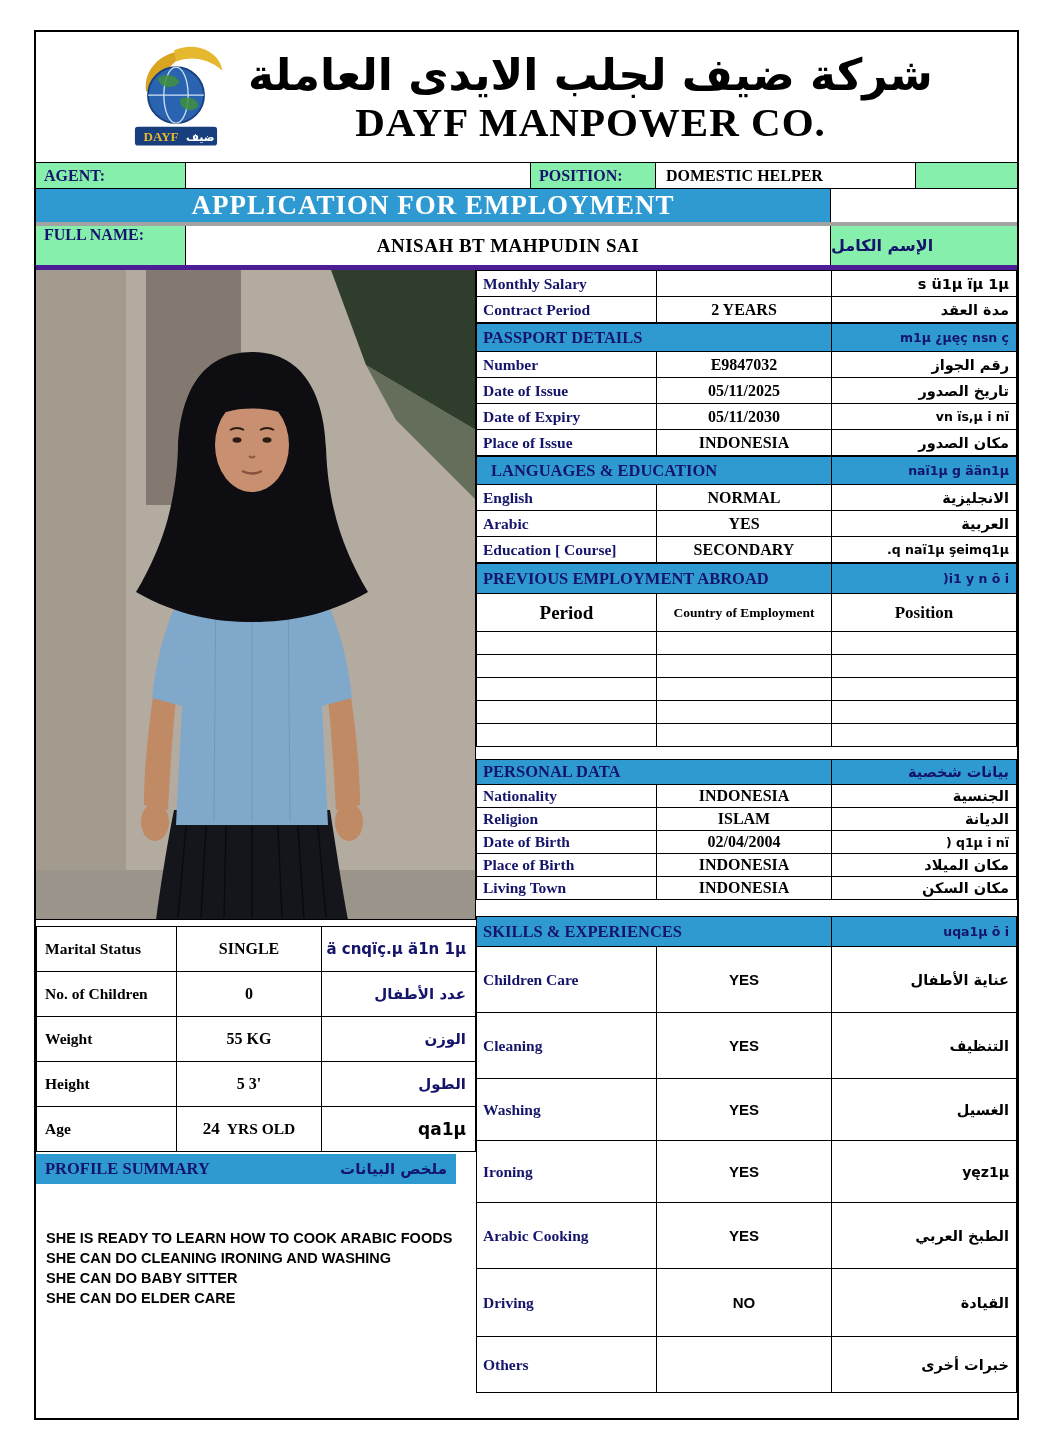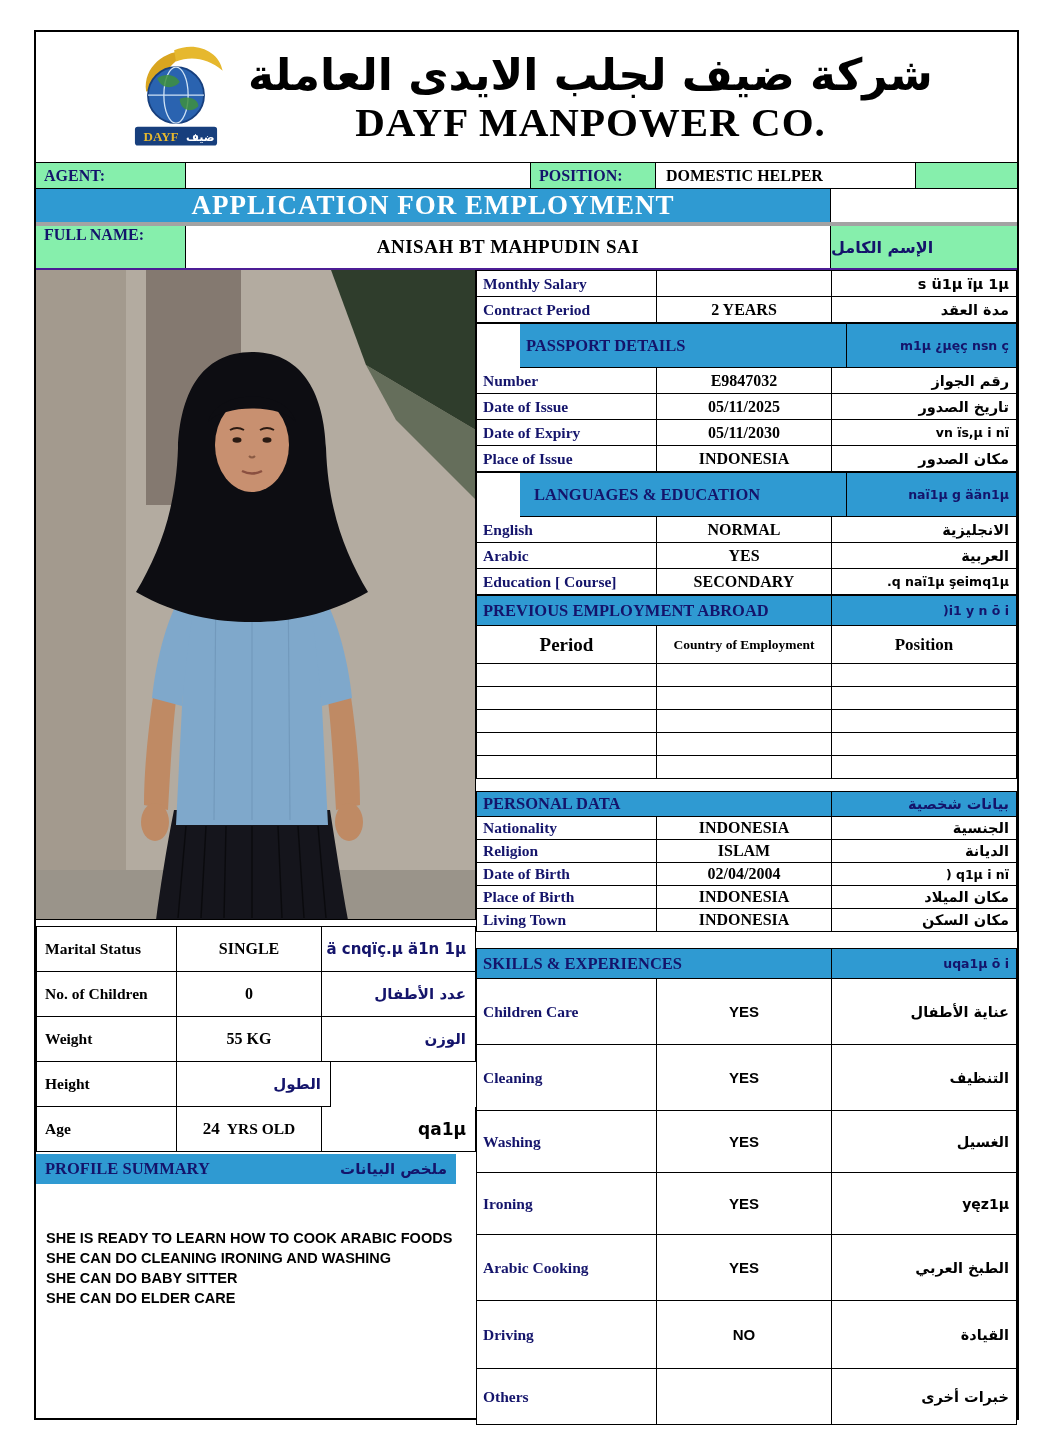--- a/index.html
+++ b/index.html
@@ -25,21 +25,21 @@
   .aw5 { width:101px; border-right:none; }
   .lbl { color:#14146b; font-weight:bold; font-size:16px; padding-left:8px; }
 
   
   .banner-row { display:flex; height:37px; border-bottom:4px solid #a3a3a3; }
   .banner-main { width:795px; background:#2f9ad2; color:#fff; font-weight:bold; font-size:27px; letter-spacing:1px;
                  display:flex; align-items:center; justify-content:center; border-right:1px solid #000; }
   .banner-rest { flex:1; background:#fff; }
 
   
-  .fullname-row { display:flex; height:44px; border-bottom:2px solid #4c1d95; }
+  .fullname-row { display:flex; height:44px; border-bottom:5px solid #4c1d95; }
   .fn-label { width:150px; border-right:1px solid #000; }
   .fn-value { width:645px; background:#fff; display:flex; align-items:center; justify-content:center;
               font-weight:bold; font-size:19px; letter-spacing:.5px; border-right:1px solid #000; }
   .fn-ar { width:186px; display:flex; align-items:center; justify-content:flex-end; padding-right:12px;
            font-family:"DejaVu Sans", sans-serif; font-weight:bold; font-size:16px; color:#14146b; direction:rtl; }
 
   
   .bodywrap { display:flex; align-items:flex-start; }
   .col-left { width:440px; }
   .col-right { width:541px; }
@@ -48,21 +48,21 @@
   .photo svg { display:block; }
 
   .gap6 { height:6px; } .gap12 { height:12px; } .gap16 { height:16px; }
 
   
   .tbl { border-top:1px solid #000; border-left:1px solid #000; }
   .row { display:flex; }
   .cell { border-right:1px solid #000; border-bottom:1px solid #000; display:flex; align-items:center;
           background:#fff; overflow:hidden; }
   .h23 { height:23px; } .h25 { height:25px; } .h26 { height:26px; }
-  .h28 { height:44px;padding-left:43px; } .h30 { height:30px; } .h38 { height:38px; }
+  .h28 { height:28px; } .h30 { height:30px; } .h38 { height:38px; }
 
   .c-label { width:180px; color:#14146b; font-weight:bold; font-size:15.5px; padding-left:6px; }
   .c-value { width:175px; justify-content:center; font-weight:bold; font-size:16px; }
   .c-ar { width:185px; justify-content:flex-end; padding-right:7px;
           font-family:"DejaVu Sans", sans-serif; font-weight:bold; font-size:14.5px; }
   .c-span { width:355px; background:#2f9ad2; color:#14146b; font-weight:bold; font-size:16.5px; padding-left:6px;
             border-right:1px solid #000; border-bottom:1px solid #000; display:flex; align-items:center; }
   .sec-ar { background:#2f9ad2; color:#14146b; }
   .garble { font-size:12.5px; }
 
@@ -204,20 +204,21 @@
             <div class="cell l-value">0</div>
             <div class="cell l-ar">عدد الأطفال</div>
           </div>
           <div class="row lrow">
             <div class="cell l-label">Weight</div>
             <div class="cell l-value">55 KG</div>
             <div class="cell l-ar">الوزن</div>
           </div>
           <div class="row lrow">
             <div class="cell l-label">Height</div>
+            <div class="cell l-value">5 3'</div>
             <div class="cell l-ar">الطول</div>
           </div>
           <div class="row lrow">
             <div class="cell l-label">Age</div>
             <div class="cell l-value">
               <span class="age-num">24</span>
               <span class="age-suffix">YRS OLD</span>
             </div>
             <div class="cell l-ar l-ar-big">qa1µ</div>
           </div>

